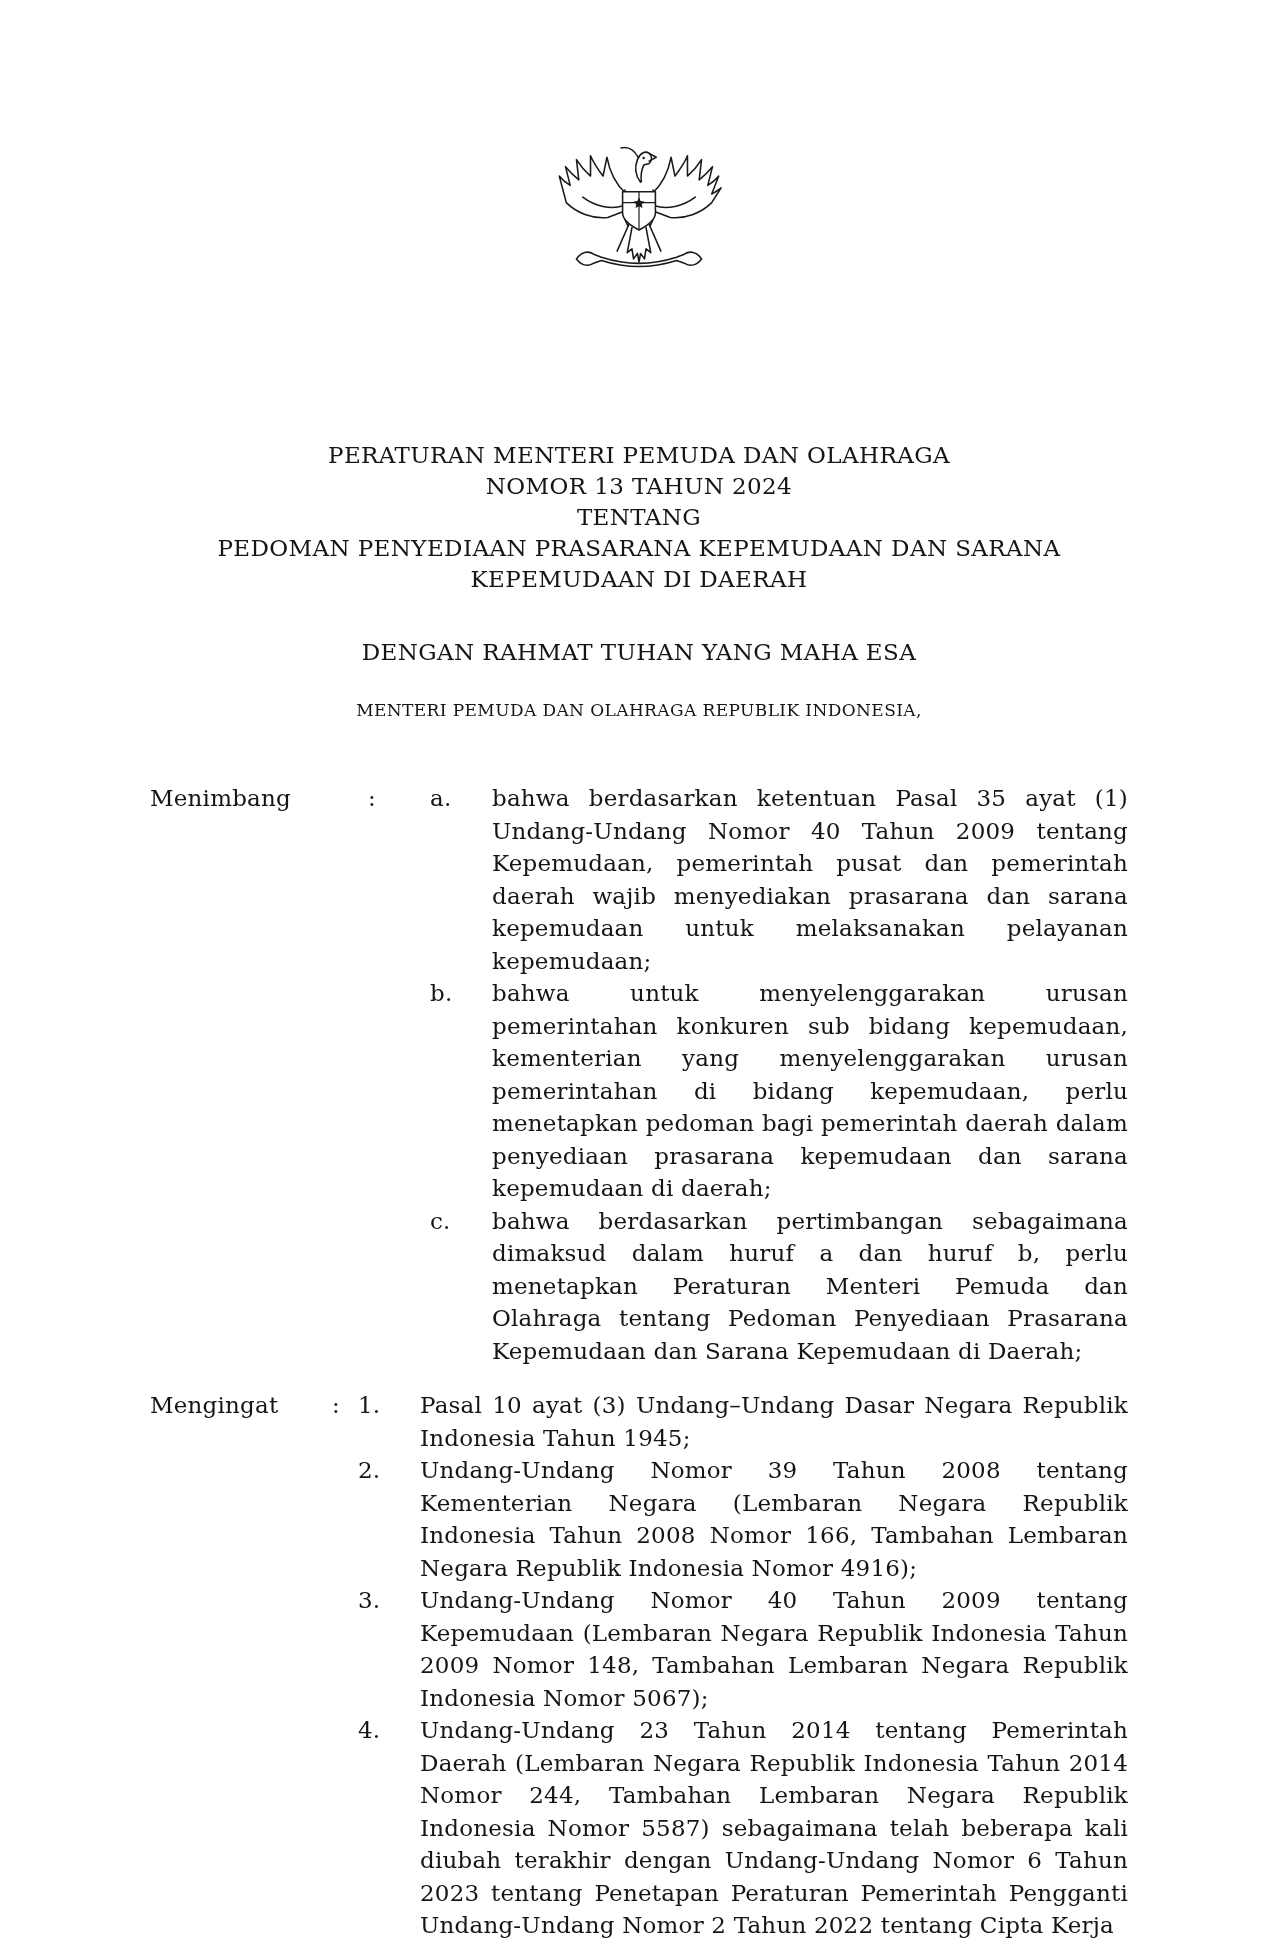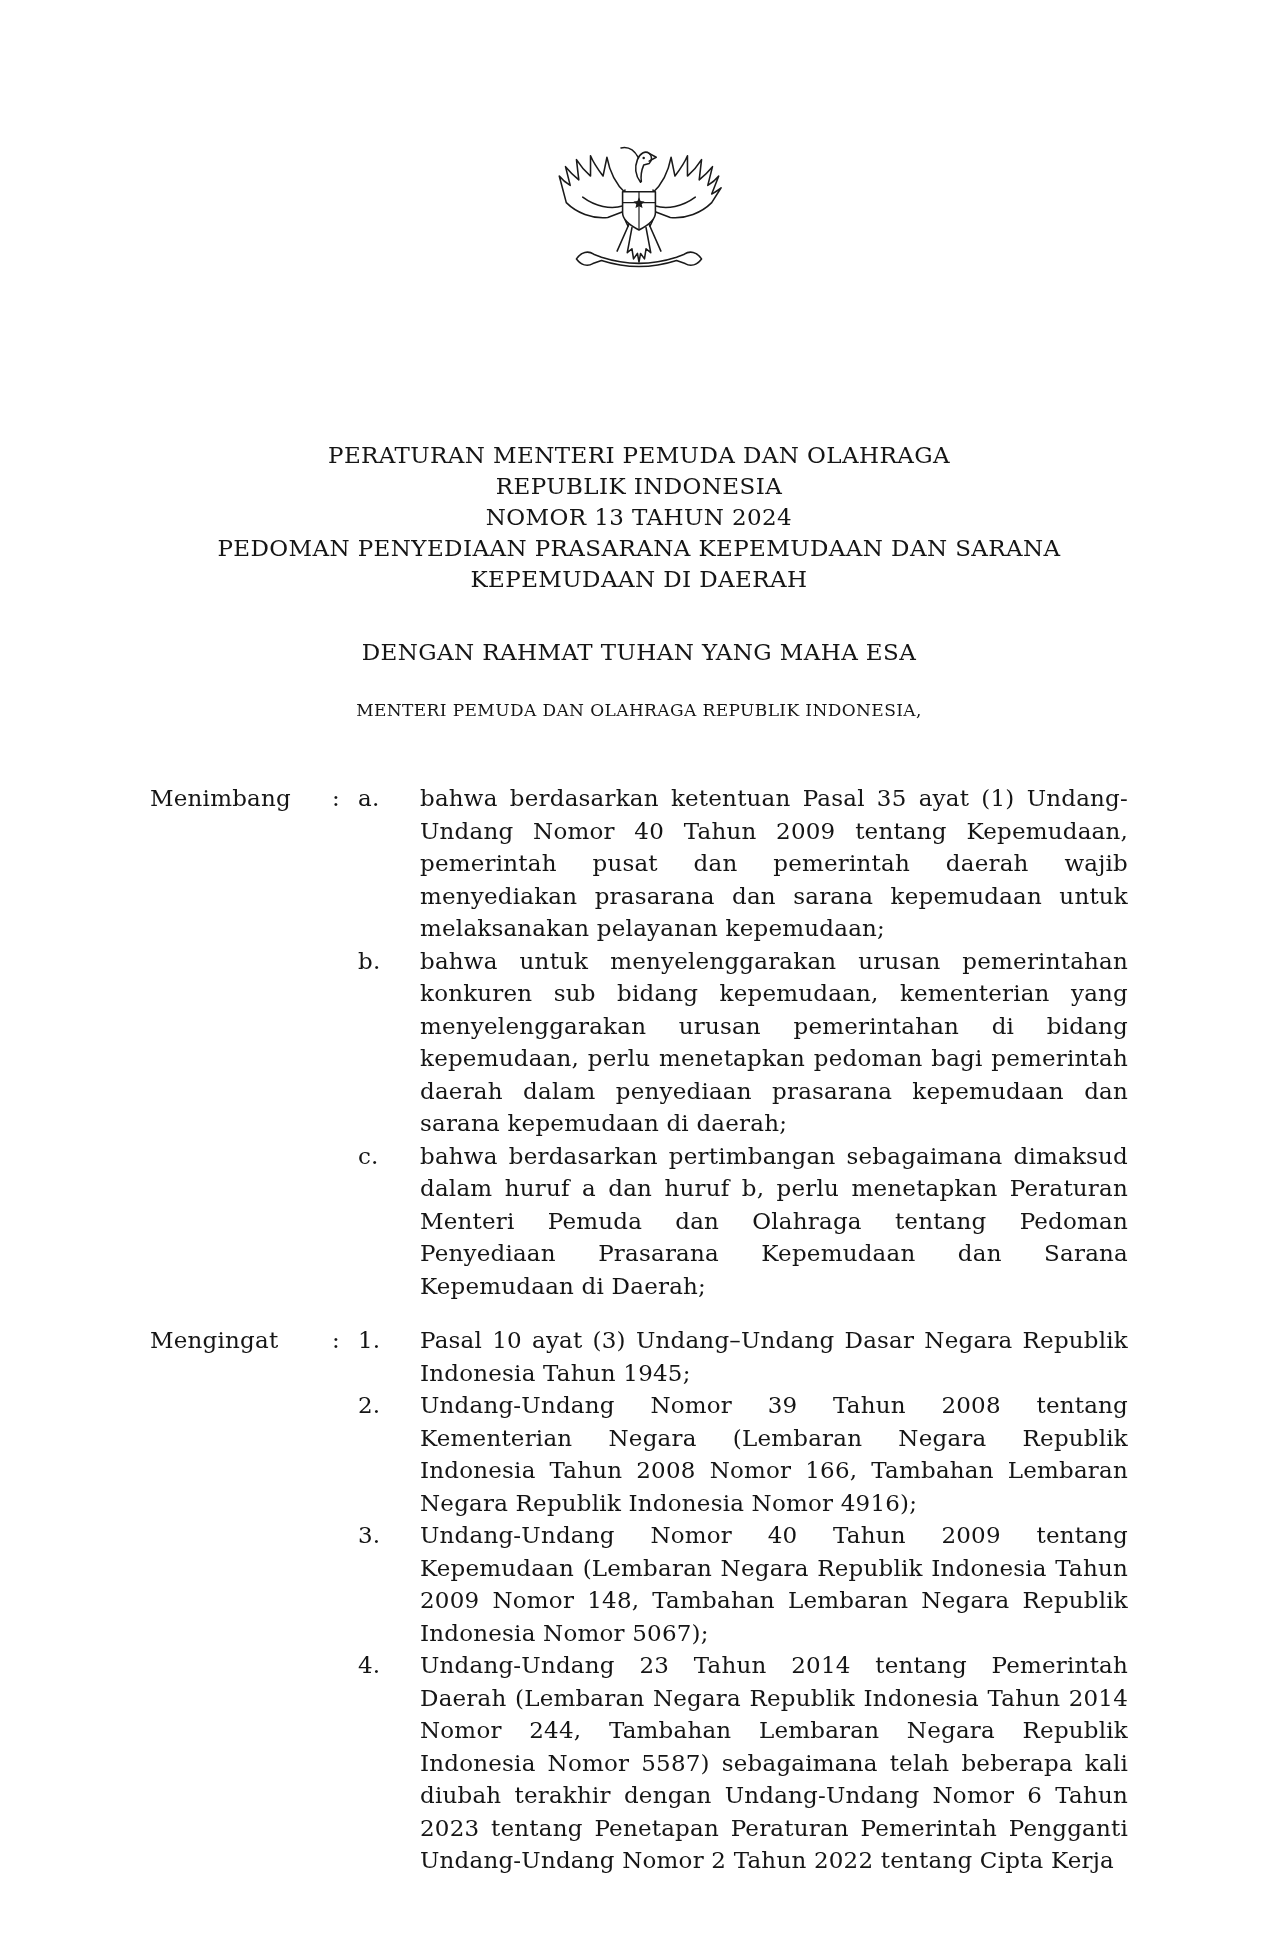--- a/index.html
+++ b/index.html
@@ -53,21 +53,21 @@
     letter-spacing: 0.4px;
   }
   .section {
     display: grid;
     grid-template-columns: 182px 26px 1fr;
     font-size: 23px;
     line-height: 32.5px;
     letter-spacing: 0.2px;
     align-items: start;
   }
-  .section-menimbang { margin-top: 56px; }
+  .section-menimbang { margin-top: 56px; gap: 36px; }
   .section-mengingat { margin-top: 22px; }
   .section-label { }
   .section-colon { }
   .item {
     display: grid;
     grid-template-columns: 62px 1fr;
     align-items: start;
   }
   .item-text {
     text-align: justify;
@@ -107,22 +107,22 @@
         <g stroke="#1a1a1a" stroke-width="2" stroke-linejoin="round">
           <path d="M89,74 L131,74 L131,101 C131,109 122,117 110,123 C98,117 89,109 89,101 Z" fill="#ffffff"></path>
           <path d="M89,88 L131,88 M110,74 L110,123" fill="none" stroke-width="1.5"></path>
           <path d="M110,81 L112,86 L117,86.5 L113.5,90 L114.5,95 L110,92.5 L105.5,95 L106.5,90 L103,86.5 L108,86 Z" fill="#1a1a1a" stroke="none"></path>
         </g>
       </svg>
     </div>
 
     <div class="title-block">
       <div>PERATURAN MENTERI PEMUDA DAN OLAHRAGA</div>
-      <div>REPUBLIK INDONESIA</div>
       <div>NOMOR 13 TAHUN 2024</div>
+      <div>TENTANG</div>
       <div>PEDOMAN PENYEDIAAN PRASARANA KEPEMUDAAN DAN SARANA</div>
       <div>KEPEMUDAAN DI DAERAH</div>
     </div>
 
     <div class="invocation">DENGAN RAHMAT TUHAN YANG MAHA ESA</div>
 
     <div class="minister">MENTERI PEMUDA DAN OLAHRAGA REPUBLIK INDONESIA,</div>
 
     <div class="section section-menimbang">
       <div class="section-label">Menimbang</div>

